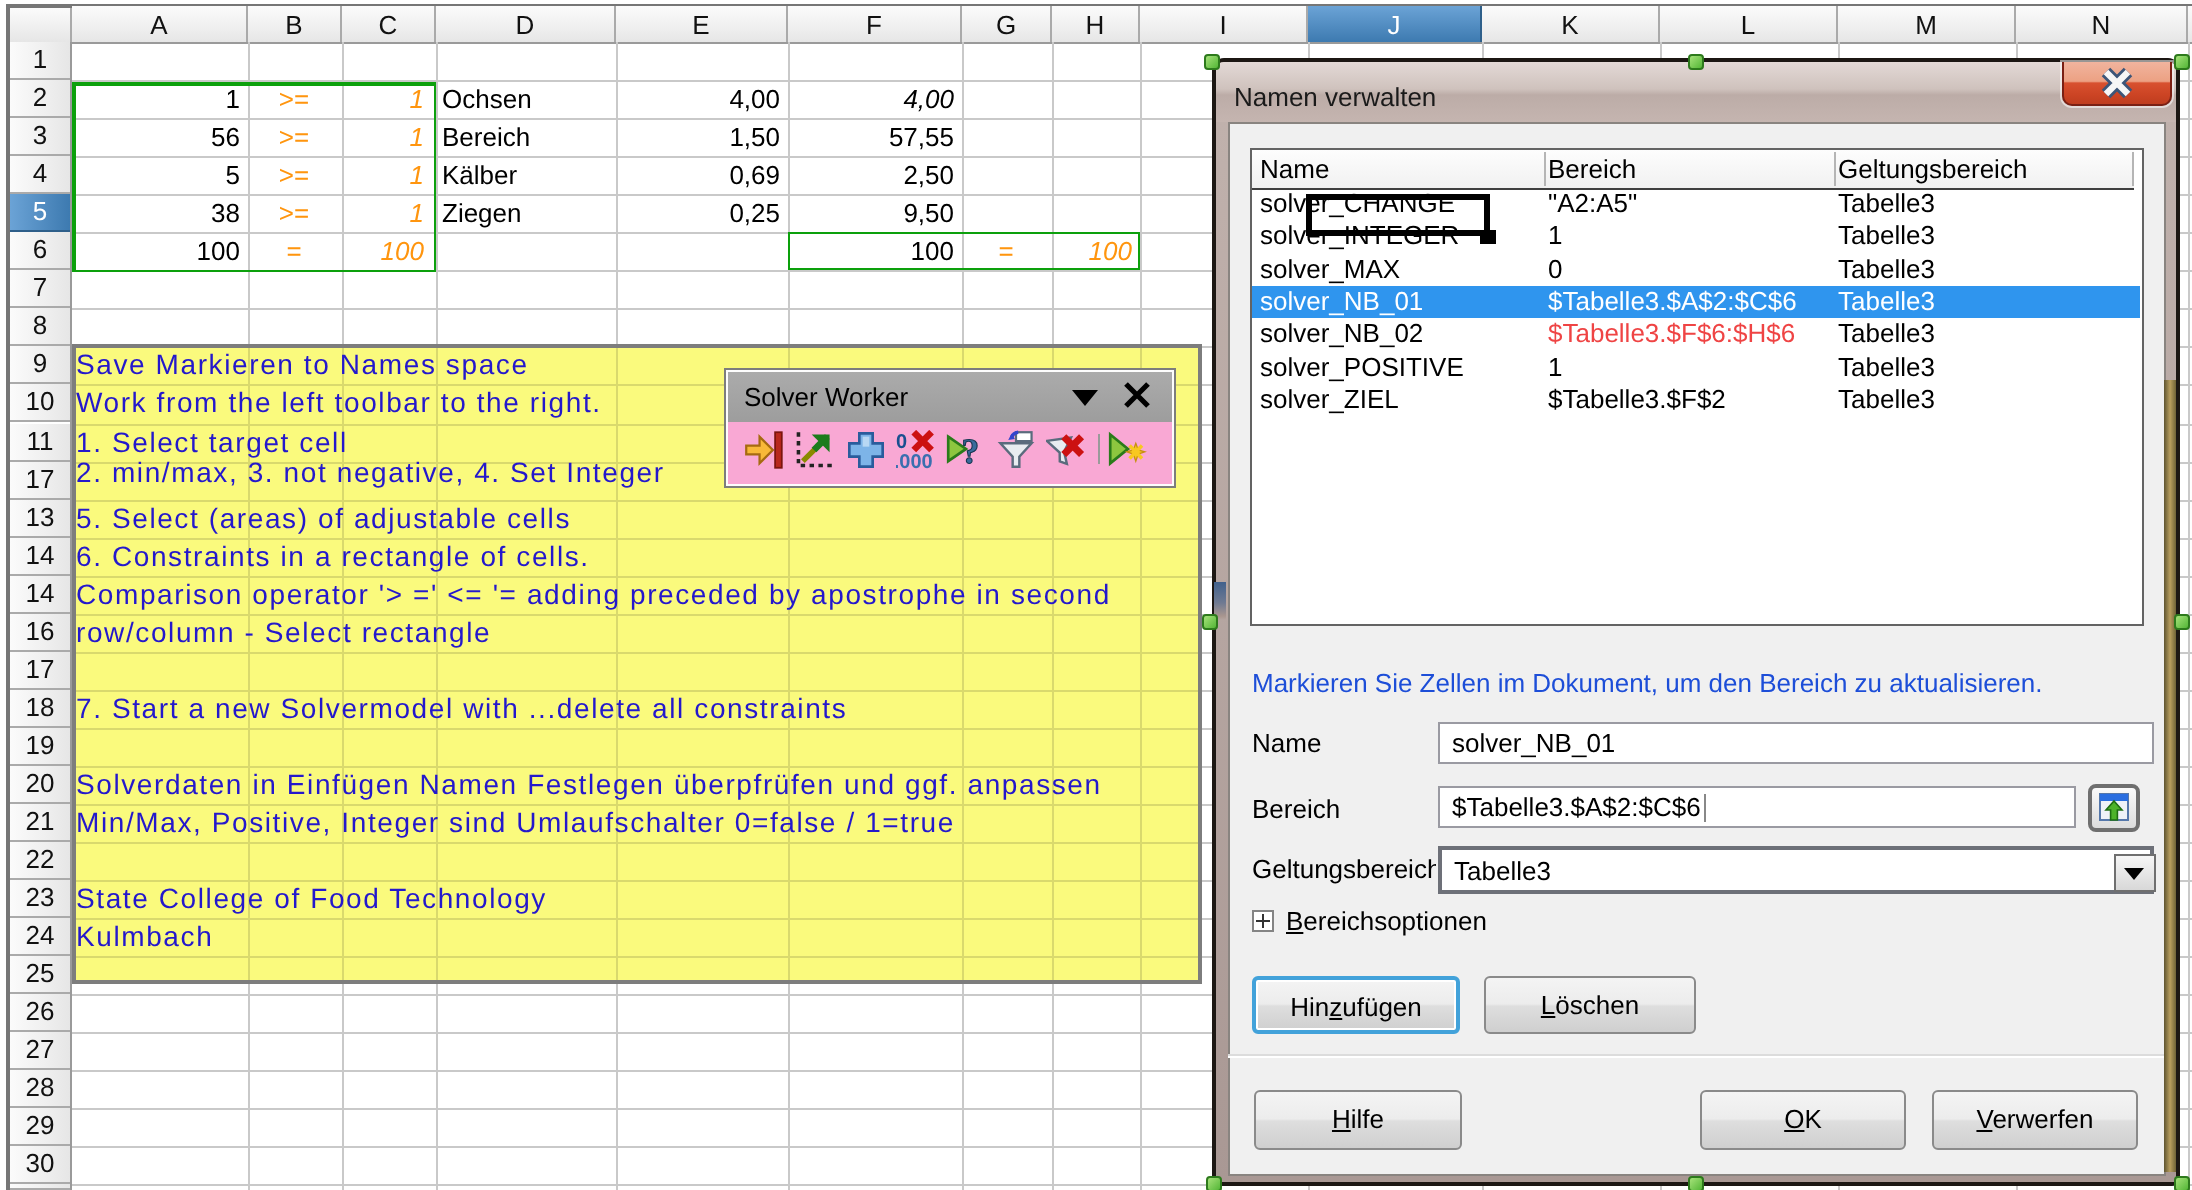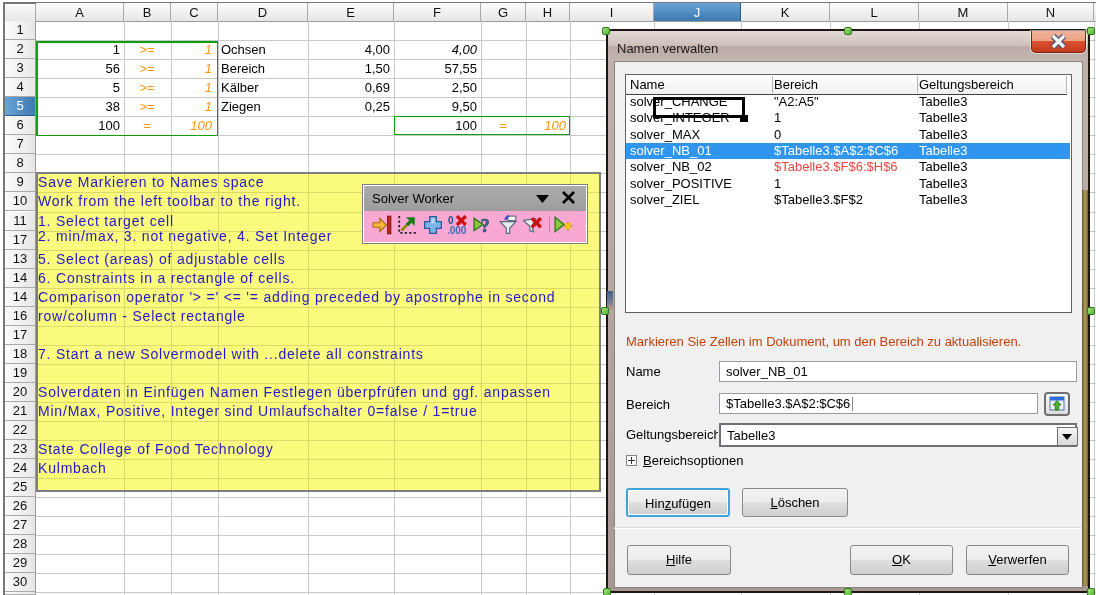--- a/index.html
+++ b/index.html
@@ -277,21 +277,21 @@
 <div class="abs" style="left:774px;top:159px;height:16px;line-height:16px;font-size:13px;color:#ef4444;">$Tabelle3.$F$6:$H$6</div>
 <div class="abs" style="left:919px;top:159px;height:16px;line-height:16px;font-size:13px;color:#000;">Tabelle3</div>
 <div class="abs" style="left:630px;top:176px;height:16px;line-height:16px;font-size:13px;color:#000;">solver_POSITIVE</div>
 <div class="abs" style="left:774px;top:176px;height:16px;line-height:16px;font-size:13px;color:#000;">1</div>
 <div class="abs" style="left:919px;top:176px;height:16px;line-height:16px;font-size:13px;color:#000;">Tabelle3</div>
 <div class="abs" style="left:630px;top:192px;height:16px;line-height:16px;font-size:13px;color:#000;">solver_ZIEL</div>
 <div class="abs" style="left:774px;top:192px;height:16px;line-height:16px;font-size:13px;color:#000;">$Tabelle3.$F$2</div>
 <div class="abs" style="left:919px;top:192px;height:16px;line-height:16px;font-size:13px;color:#000;">Tabelle3</div>
 <div class="abs" style="left:653px;top:97px;width:92px;height:21px;border:3px solid #000;box-sizing:border-box;"></div>
 <div class="abs" style="left:740px;top:115px;width:8px;height:7px;background:#000;"></div>
-<div class="abs" style="left:626px;top:334px;font-size:13px;color:#c2410c;">Markieren Sie Zellen im Dokument, um den Bereich zu aktualisieren.</div>
+<div class="abs" style="left:626px;top:334px;font-size:13px;color:#1d4ed8;">Markieren Sie Zellen im Dokument, um den Bereich zu aktualisieren.</div>
 <div class="abs" style="left:626px;top:364px;font-size:13px;">Name</div>
 <div class="abs" style="left:719px;top:361px;width:358px;height:21px;background:#fff;border:1px solid #9a9aa2;box-sizing:border-box;">
     <div class="abs" style="left:6px;top:2px;font-size:13px;">solver_NB_01</div>
   </div>
 <div class="abs" style="left:626px;top:397px;font-size:13px;">Bereich</div>
 <div class="abs" style="left:719px;top:393px;width:319px;height:21px;background:#fff;border:1px solid #9a9aa2;box-sizing:border-box;">
     <div class="abs" style="left:6px;top:2px;font-size:13px;">$Tabelle3.$A$2:$C$6</div>
     <div class="abs" style="left:132px;top:3px;width:1px;height:14px;background:#888"></div>
   </div>
 <div class="abs" style="left:1044px;top:392px;width:26px;height:24px;border:2px solid #6f6f6f;border-radius:4px;background:linear-gradient(#fafafa,#dcdcdc);box-sizing:border-box;">

